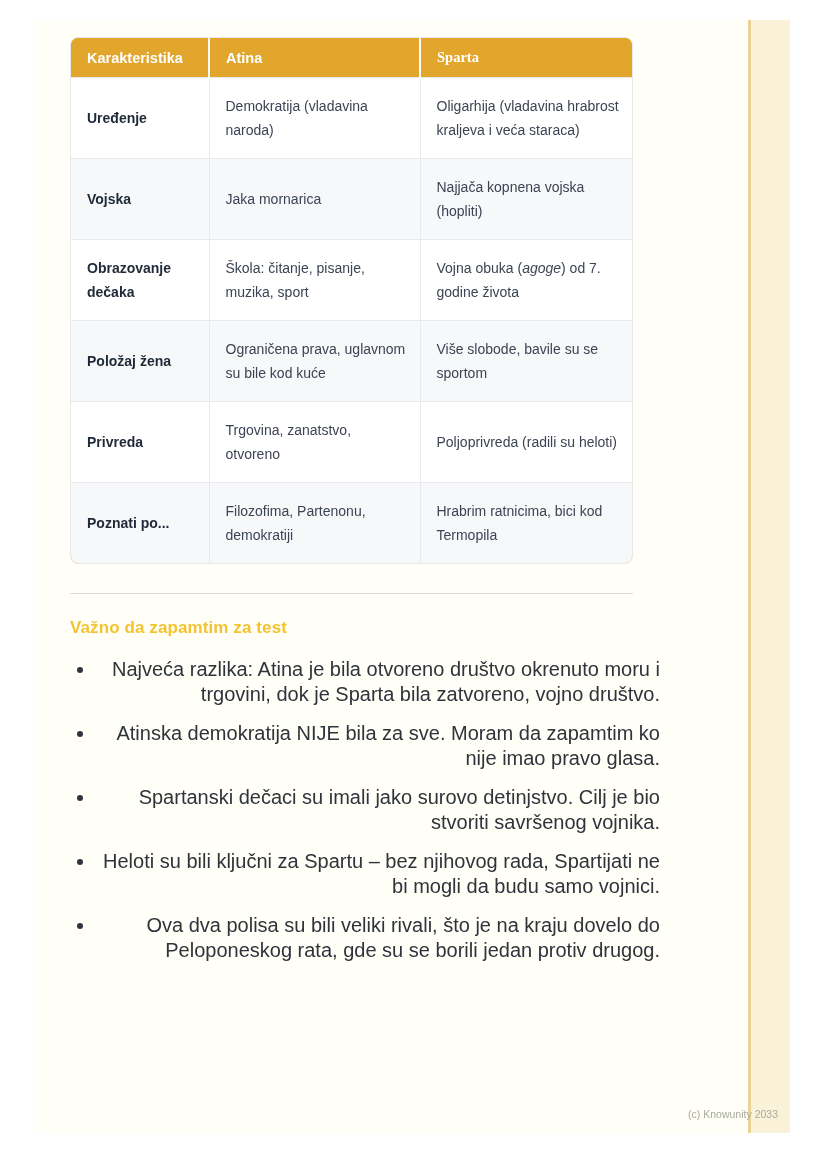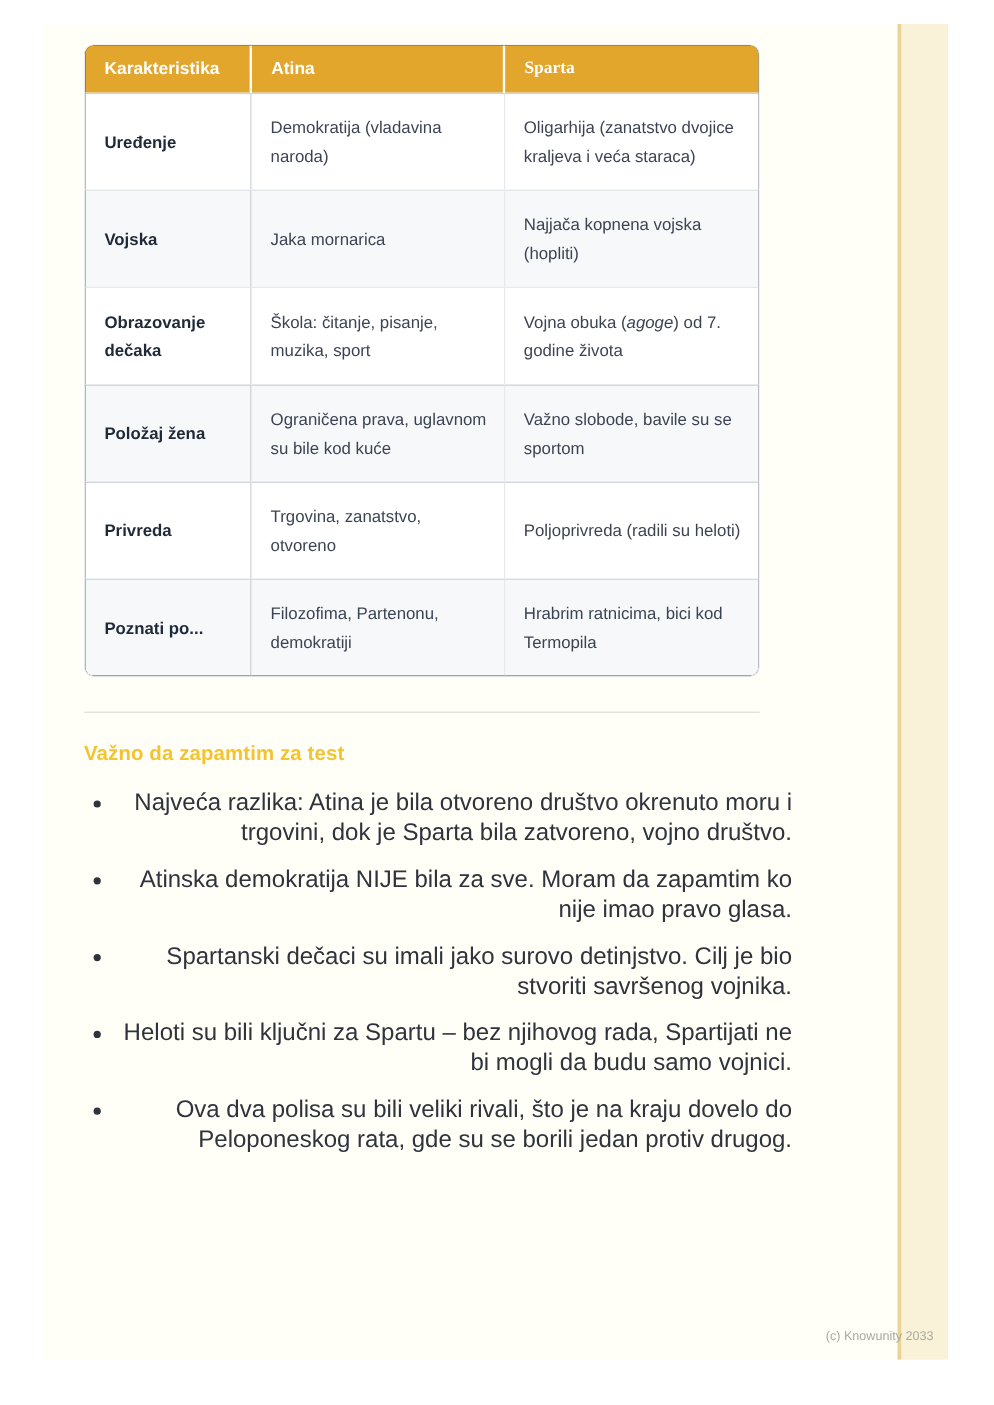--- a/index.html
+++ b/index.html
@@ -26,21 +26,21 @@
     position: relative;
     padding: 17px 0 0 34px;
     width: 640px;
   }
   
   .table-wrap {
     width: 563px;
     border: 1px solid #E7E9EC;
     border-radius: 8px;
     overflow: hidden;
-    background: #0f172a;
+    background: #fdba74;
   }
   table {
     width: 100%;
     border-collapse: collapse;
     table-layout: fixed;
   }
   thead th {
     background: #E2A62C;
     color: #FFFFFF;
     font-size: 14.5px;
@@ -123,36 +123,36 @@
           <tr>
             <th>Karakteristika</th>
             <th>Atina</th>
             <th>Sparta</th>
           </tr>
         </thead>
         <tbody>
           <tr>
             <td class="row-label">Uređenje</td>
             <td>Demokratija (vladavina naroda)</td>
-            <td>Oligarhija (zanatstvo dvojice kraljeva i veća staraca)</td>
+            <td>Oligarhija (vladavina hrabrost kraljeva i veća staraca)</td>
           </tr>
           <tr>
             <td class="row-label">Vojska</td>
             <td>Jaka mornarica</td>
             <td>Najjača kopnena vojska (hopliti)</td>
           </tr>
           <tr>
             <td class="row-label">Obrazovanje dečaka</td>
             <td>Škola: čitanje, pisanje, muzika, sport</td>
             <td><span>Vojna obuka (</span><span class="em">agoge</span><span>) od 7. godine života</span></td>
           </tr>
           <tr>
             <td class="row-label">Položaj žena</td>
             <td>Ograničena prava, uglavnom su bile kod kuće</td>
-            <td>Važno slobode, bavile su se sportom</td>
+            <td>Više slobode, bavile su se sportom</td>
           </tr>
           <tr>
             <td class="row-label">Privreda</td>
             <td>Trgovina, zanatstvo, otvoreno</td>
             <td>Poljoprivreda (radili su heloti)</td>
           </tr>
           <tr>
             <td class="row-label">Poznati po...</td>
             <td>Filozofima, Partenonu, demokratiji</td>
             <td>Hrabrim ratnicima, bici kod Termopila</td>

